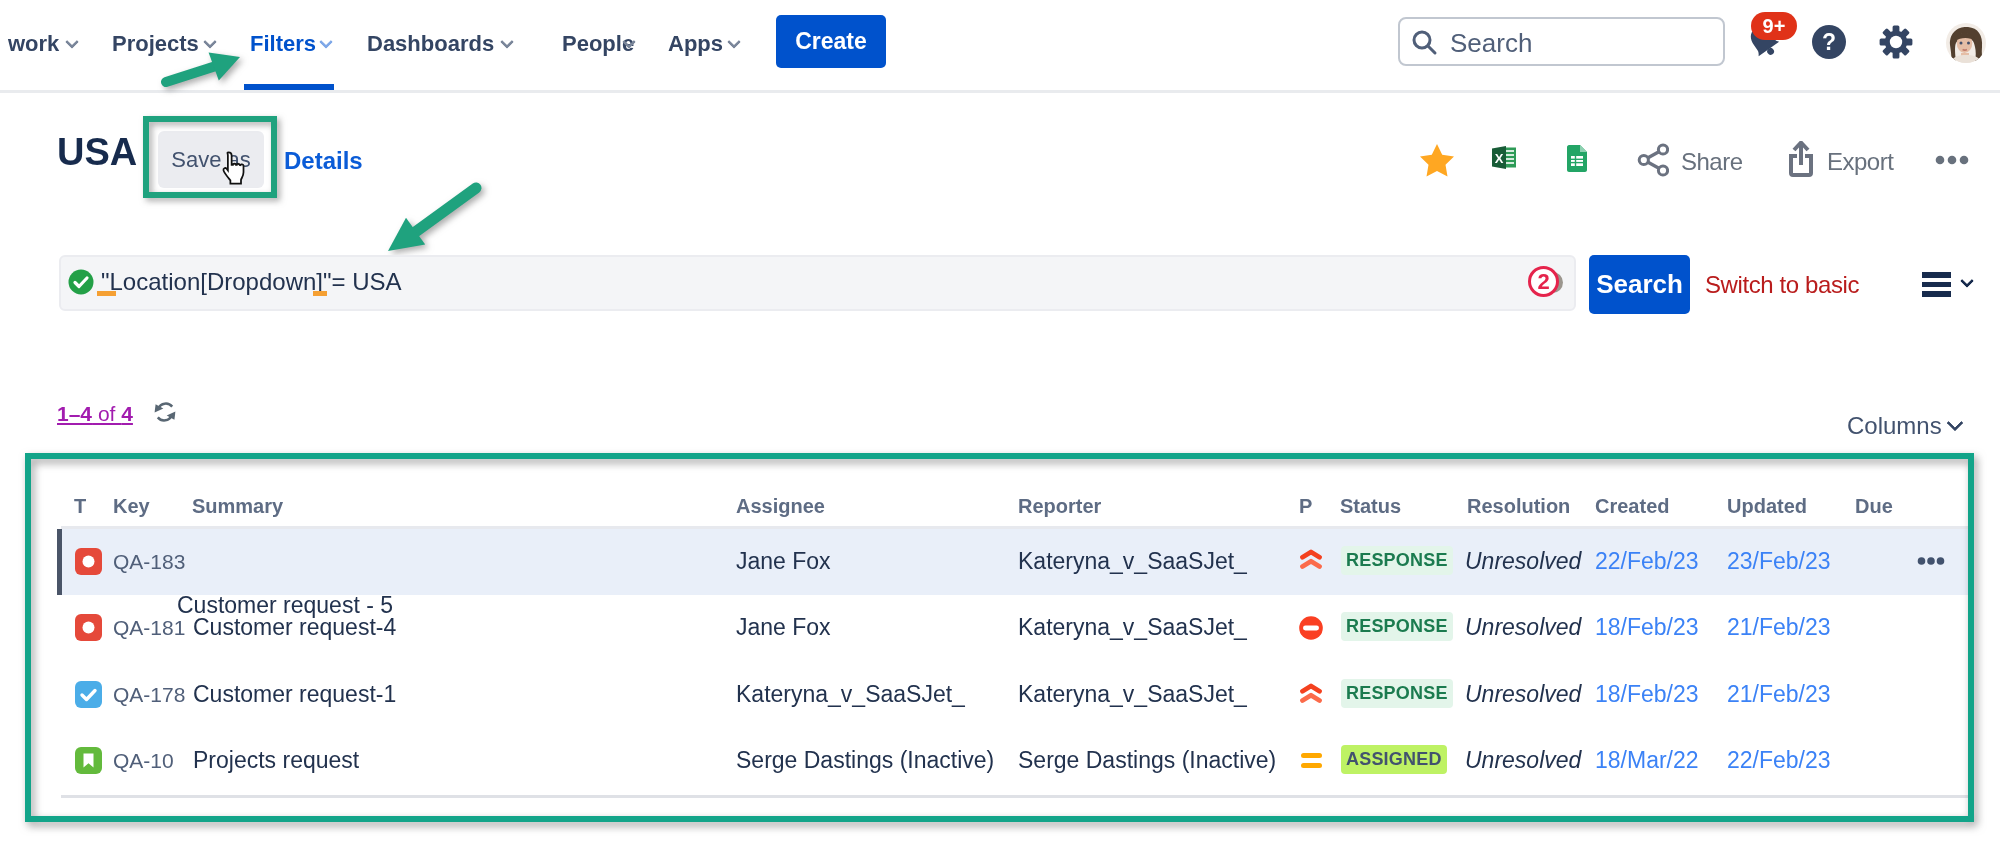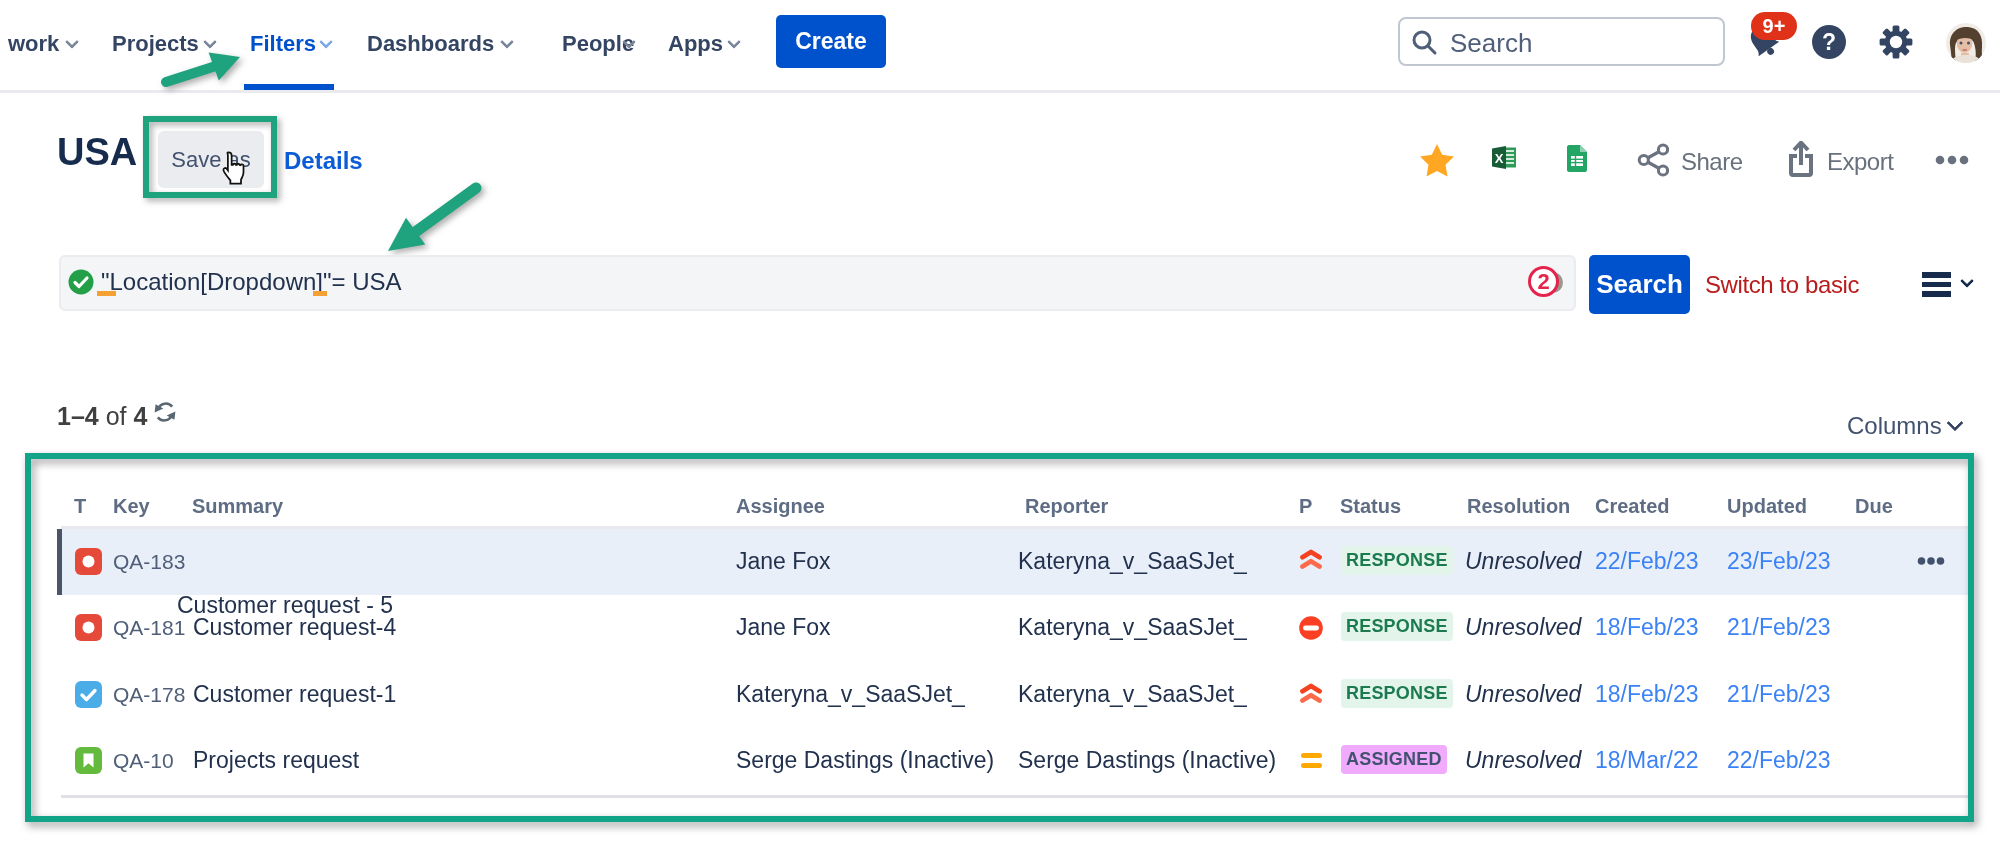--- a/index.html
+++ b/index.html
@@ -171,39 +171,39 @@
   <div class="abs" style="left:1528px; top:266px; width:31px; height:31px; border-radius:50%; background:#fff; border:3px solid #E5244C; color:#E5244C; font-size:22px; font-weight:700; text-align:center; line-height:25px;">2</div>
 
   <div class="abs" style="left:1589px; top:255px; width:101px; height:59px; background:#0052CC; border-radius:5px; color:#fff; font-size:26px; font-weight:700; text-align:center; line-height:59px;">Search</div>
   <div class="abs" style="left:1705px; top:271px; font-size:24px; letter-spacing:-0.4px; color:#b91c1c;">Switch to basic</div>
 
   <div class="abs" style="left:1922px; top:272px; width:29px; height:5.5px; background:#172B4D;"></div>
   <div class="abs" style="left:1922px; top:281.5px; width:29px; height:5.5px; background:#172B4D;"></div>
   <div class="abs" style="left:1922px; top:291px; width:29px; height:5.5px; background:#172B4D;"></div>
   <span class="abs chev" style="left:1962px; top:276px; border-color:#172B4D; border-width:3.6px;"></span>
 
-  <div class="abs" style="left:57px; top:402px; font-size:25px; color:#404040;"><b>1–4</b> of <b>4</b></div>
+  <div class="abs" style="left:57px; top:402px; font-size:21px; color:#a21caf;text-decoration:underline;"><b>1–4</b> of <b>4</b></div>
   <svg class="abs" style="left:152px; top:399px;" width="26" height="26" viewBox="0 0 26 26">
     <g fill="none" stroke="#596773" stroke-width="2.5">
       <path d="M6.2 9.5 A 8.3 8.3 0 0 1 20.2 7.6"></path>
       <path d="M19.8 16.5 A 8.3 8.3 0 0 1 5.8 18.4"></path>
     </g>
     <polygon points="2.6,13.6 3.6,5.2 11.3,9.5" fill="#596773"></polygon>
     <polygon points="23.4,12.4 22.4,20.8 14.7,16.5" fill="#596773"></polygon>
   </svg>
   <div class="abs" style="left:1847px; top:412px; font-size:24px; color:#42526E;">Columns</div>
   <span class="abs chev" style="left:1949px; top:417px; border-color:#344563; border-width:3.4px; width:12px; height:12px;"></span>
 
   <div class="abs" style="left:25px; top:453px; width:1949px; height:369px; border:6px solid #12A489; filter:drop-shadow(3px 4px 4px rgba(80,80,80,.55)); z-index:5;"></div>
 
   <div class="abs hdr" style="left:74px; top:495px;">T</div>
   <div class="abs hdr" style="left:113px; top:495px;">Key</div>
   <div class="abs hdr" style="left:192px; top:495px;">Summary</div>
   <div class="abs hdr" style="left:736px; top:495px;">Assignee</div>
-  <div class="abs hdr" style="left:1018px; top:495px;margin-left:7px;">Reporter</div>
+  <div class="abs hdr" style="left:1018px; top:495px;">Reporter</div>
   <div class="abs hdr" style="left:1299px; top:495px;">P</div>
   <div class="abs hdr" style="left:1340px; top:495px;">Status</div>
   <div class="abs hdr" style="left:1467px; top:495px;">Resolution</div>
   <div class="abs hdr" style="left:1595px; top:495px;">Created</div>
   <div class="abs hdr" style="left:1727px; top:495px;">Updated</div>
   <div class="abs hdr" style="left:1855px; top:495px;">Due</div>
   <div class="abs" style="left:61px; top:526px; width:1907px; height:2.5px; background:#E7E9EE;"></div>
 
   <div class="abs" style="left:57px; top:529px; width:1911px; height:66px; background:#E9EFF9;"></div>
   <div class="abs" style="left:57px; top:529px; width:4.5px; height:66px; background:#4A5568;"></div>
@@ -276,21 +276,21 @@
   <svg class="abs" style="left:1301px; top:751px;" width="21" height="18" viewBox="0 0 21 18">
       <g stroke="#FFA800" stroke-width="5" stroke-linecap="round">
         <line x1="2.5" y1="4.5" x2="18.5" y2="4.5"></line>
         <line x1="2.5" y1="14.5" x2="18.5" y2="14.5"></line>
       </g>
     </svg>
 
   <div class="abs loz" style="left:1341px; top:546px; background:#E3F5EA; color:#1B7B4F;">RESPONSE</div>
   <div class="abs loz" style="left:1341px; top:612px; background:#E3F5EA; color:#1B7B4F;">RESPONSE</div>
   <div class="abs loz" style="left:1341px; top:679px; background:#E3F5EA; color:#1B7B4F;">RESPONSE</div>
-  <div class="abs loz" style="left:1341px; top:745px; background:#f0abfc; color:#42526E;">ASSIGNED</div>
+  <div class="abs loz" style="left:1341px; top:745px; background:#bef264; color:#42526E;">ASSIGNED</div>
 
   <div class="abs cell" style="left:1465px; top:548px; font-style:italic;">Unresolved</div>
   <div class="abs cell" style="left:1465px; top:614px; font-style:italic;">Unresolved</div>
   <div class="abs cell" style="left:1465px; top:681px; font-style:italic;">Unresolved</div>
   <div class="abs cell" style="left:1465px; top:747px; font-style:italic;">Unresolved</div>
 
   <div class="abs datec" style="left:1595px; top:548px;">22/Feb/23</div>
   <div class="abs datec" style="left:1595px; top:614px;">18/Feb/23</div>
   <div class="abs datec" style="left:1595px; top:681px;">18/Feb/23</div>
   <div class="abs datec" style="left:1595px; top:747px;">18/Mar/22</div>

